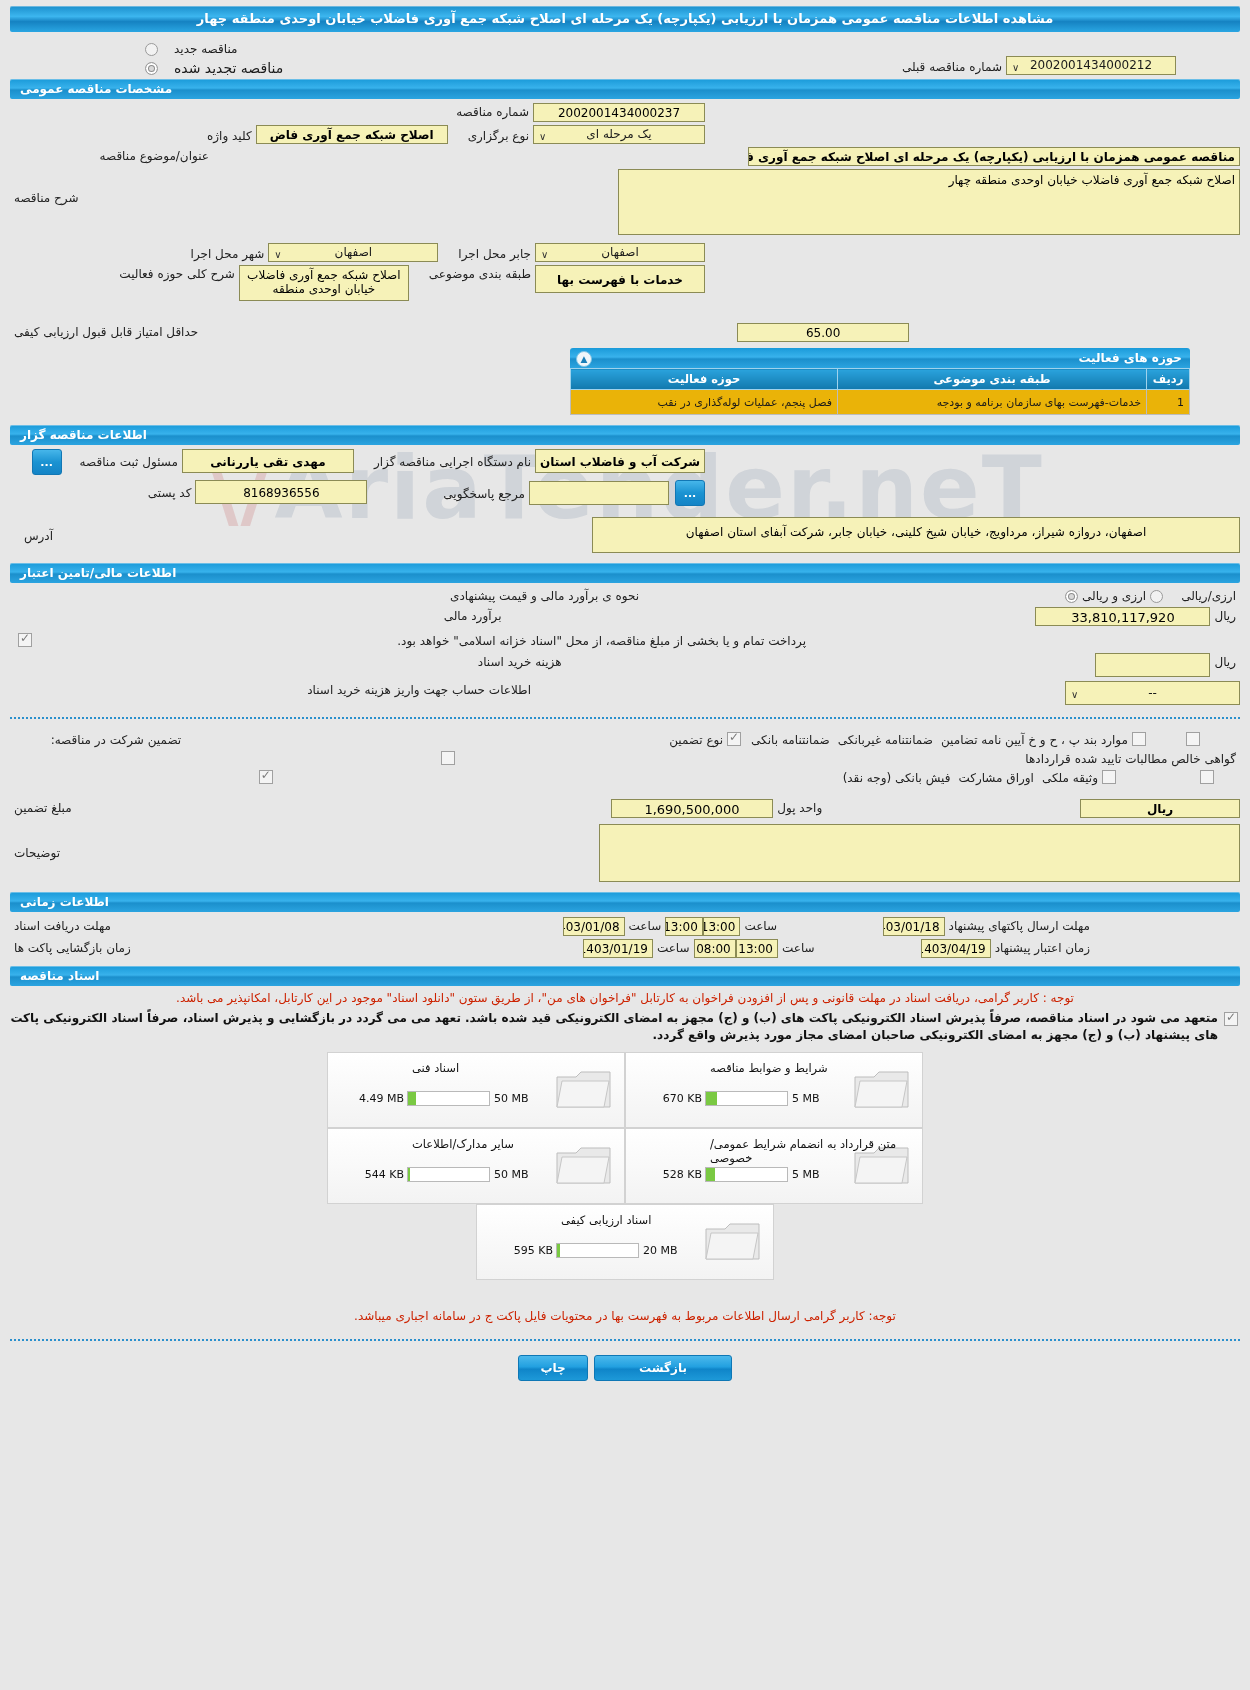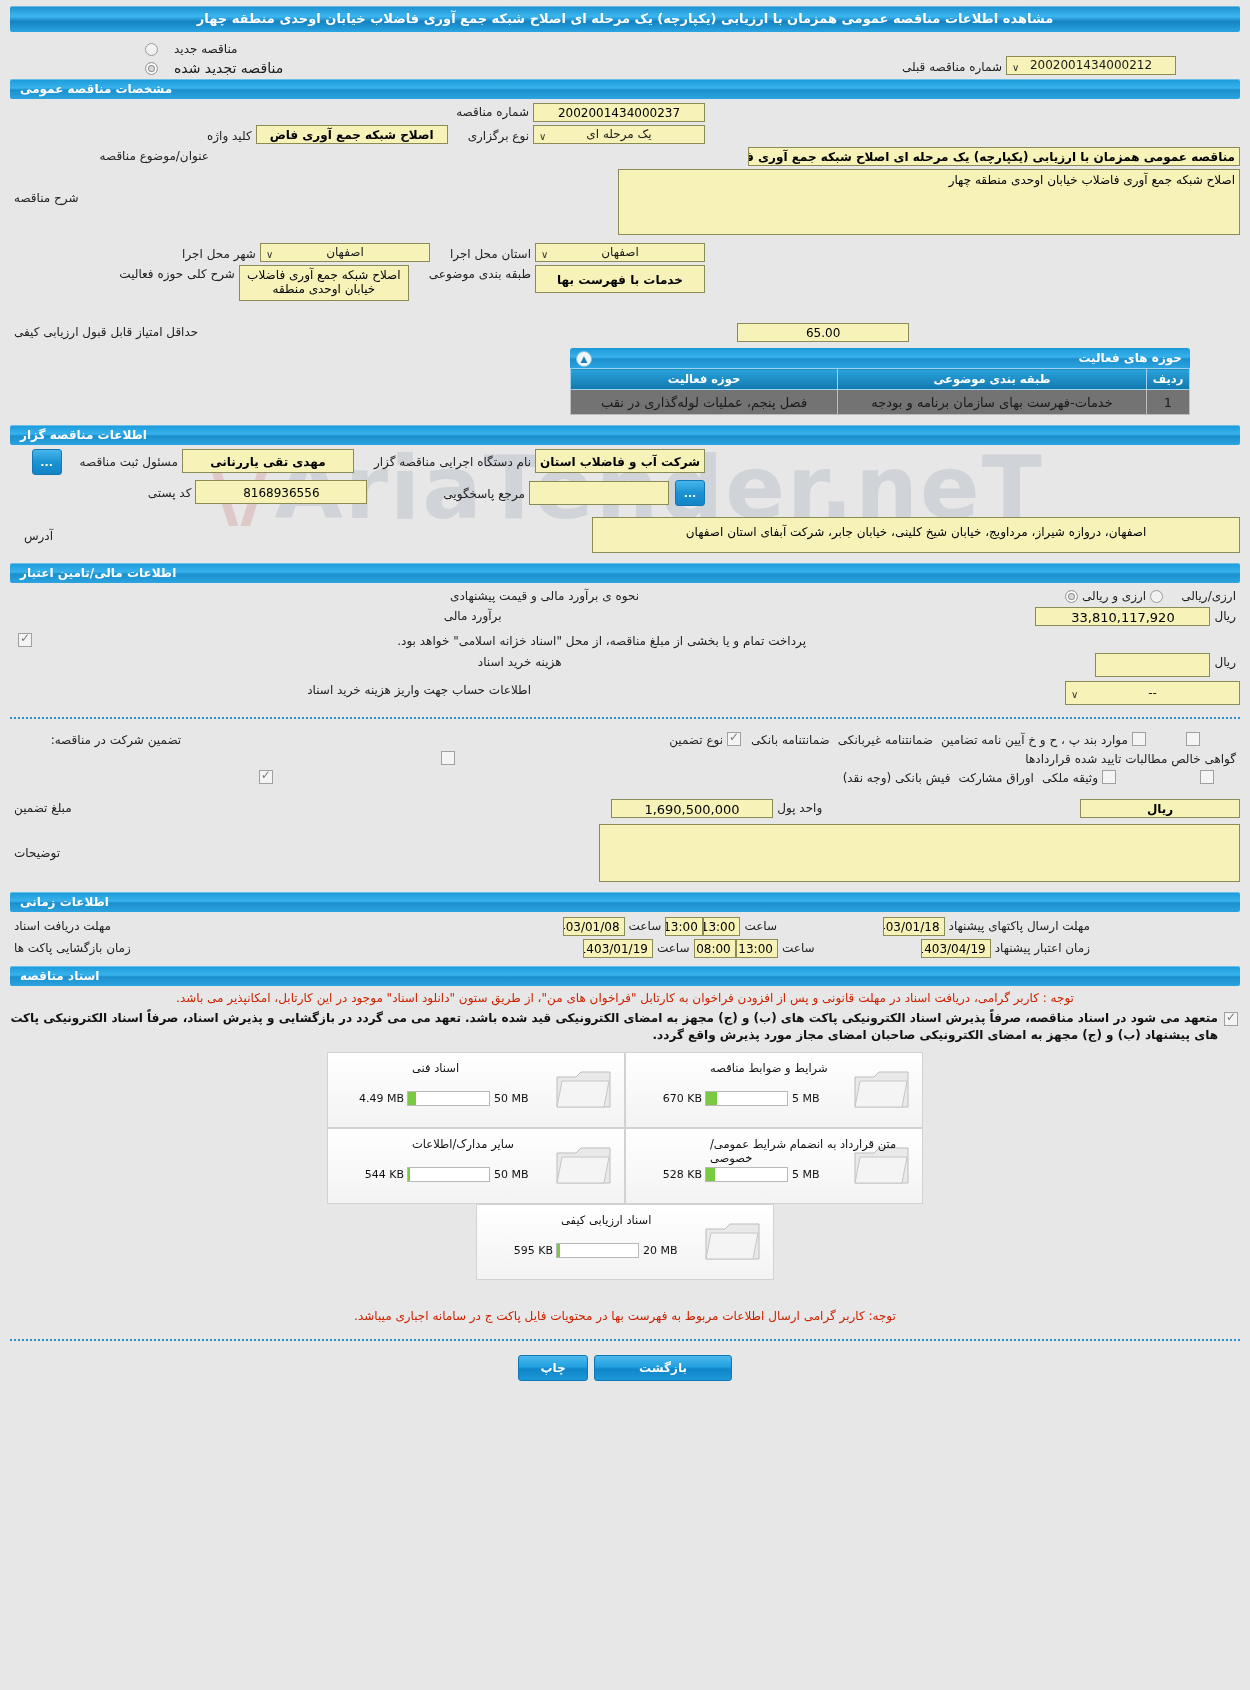--- a/index.html
+++ b/index.html
@@ -89,22 +89,22 @@
     background:#f0f6fa;color:#1b7fb8;font-size:9px;line-height:14px;text-align:center;
     border:1px solid #7fc3e4;
   }
   table.act{width:100%;border-collapse:collapse;font-size:11.5px;background:#fff;}
   table.act th{
     background:linear-gradient(to bottom,#2aa3dd,#1278ad);
     color:#fff;font-weight:bold;height:20px;border:1px solid #9fd2ec;
     text-align:center;padding:0 4px;
   }
   table.act td{
-    border:1px solid #bcbcbc;height:22px;text-align:center;padding:1px 5px;color:#1a1a1a;
-    background:#737373;font-size:13px;
+    border:1px solid #bcbcbc;height:22px;text-align:right;padding:1px 5px;color:#1a1a1a;
+    background:#eab308;font-size:11px;
   }
   .col-r{width:34px;}
   .col-c{width:300px;}
 
   
   .hdash{border-top:2px dotted #2a8fcc;margin:12px 0;position:relative;z-index:2;}
 
   
   .docnote{color:#cc2200;font-size:12px;text-align:center;line-height:17px;position:relative;z-index:2;}
   .docgrid{position:relative;z-index:2;display:flex;flex-wrap:wrap;justify-content:center;gap:0;width:600px;margin:8px auto 0 auto;}
@@ -192,21 +192,21 @@
       <div class="fld bold" style="order:1;width:492px;text-align:right;">مناقصه عمومی همزمان با ارزیابی (یکپارچه) یک مرحله ای اصلاح شبکه جمع آوری فاضلاب خیابان اوح</div>
     </div>
 
     <div class="row" style="justify-content:flex-start;align-items:flex-start;">
       <span class="lbl" style="order:2;margin-right:535px;padding-top:22px;">شرح مناقصه</span>
       <div class="fld ta" style="order:1;width:648px;height:66px;text-align:right;padding-top:3px;">اصلاح شبکه جمع آوری فاضلاب خیابان اوحدی منطقه چهار</div>
     </div>
 
     <div class="row" style="justify-content:flex-start;margin-top:8px;">
       <div style="display:flex;align-items:center;margin-right:535px;">
-        <span class="lbl" style="order:2;">استان محل اجرا</span>
+        <span class="lbl" style="order:2;">جابر محل اجرا</span>
         <div class="sel" style="order:1;width:170px;">
           <span class="cv">اصفهان</span>
           <span class="caret">∨</span>
         </div>
       </div>
       <div style="display:flex;align-items:center;margin-right:16px;">
         <span class="lbl" style="order:2;">شهر محل اجرا</span>
         <div class="sel" style="order:1;width:170px;">
           <span class="cv">اصفهان</span>
           <span class="caret">∨</span>

